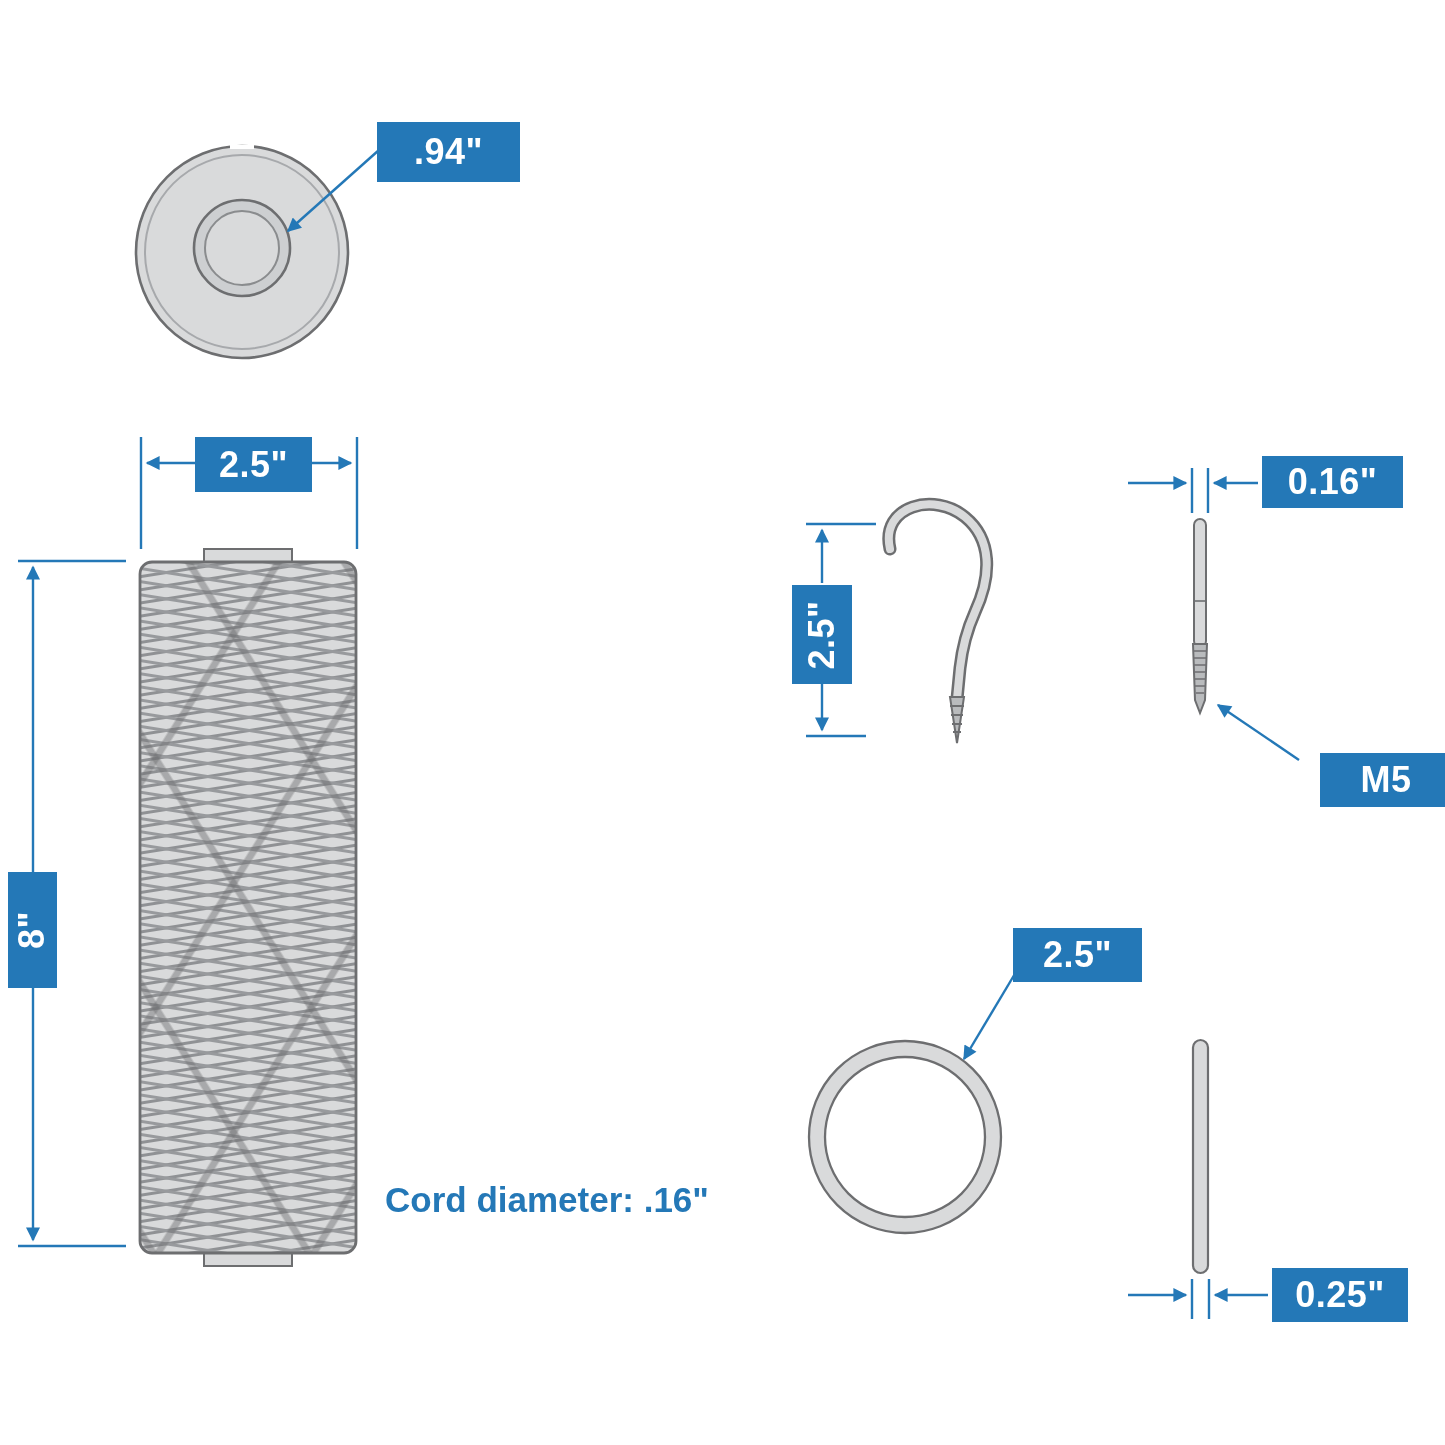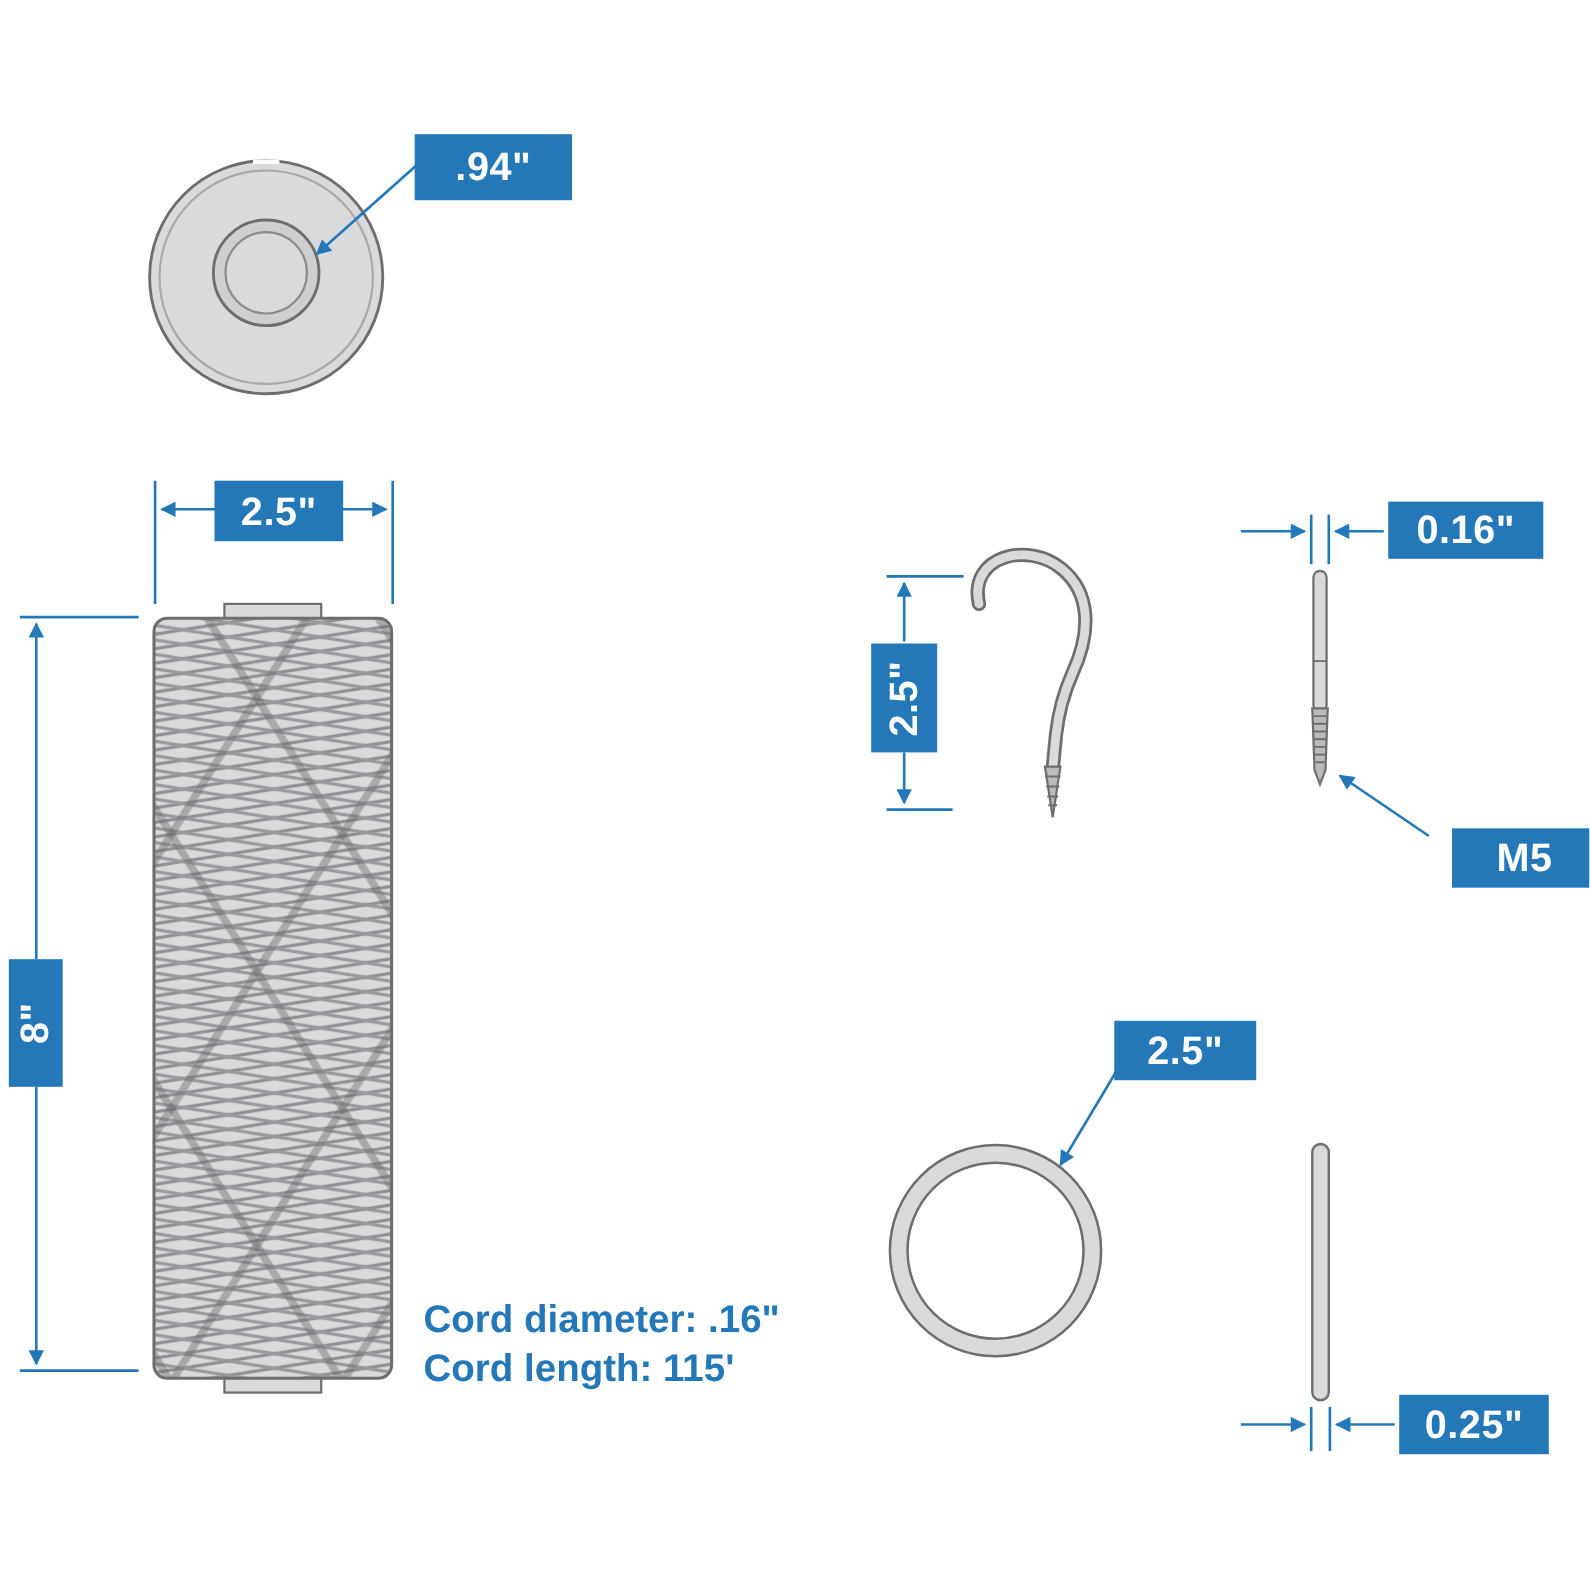--- a/index.html
+++ b/index.html
@@ -181,16 +181,15 @@
   <div class="dim-label" style="left:1013px;top:928px;width:129px;height:54px;">
     <span>2.5"</span>
   </div>
 
   <div class="dim-label" style="left:1272px;top:1268px;width:136px;height:54px;">
     <span>0.25"</span>
   </div>
 
   <div class="cord-specs">
     <div>Cord diameter: .16"</div>
-    <div>Cord length: 115'</div>
   </div>
 
 </div>
 
 </body></html>

